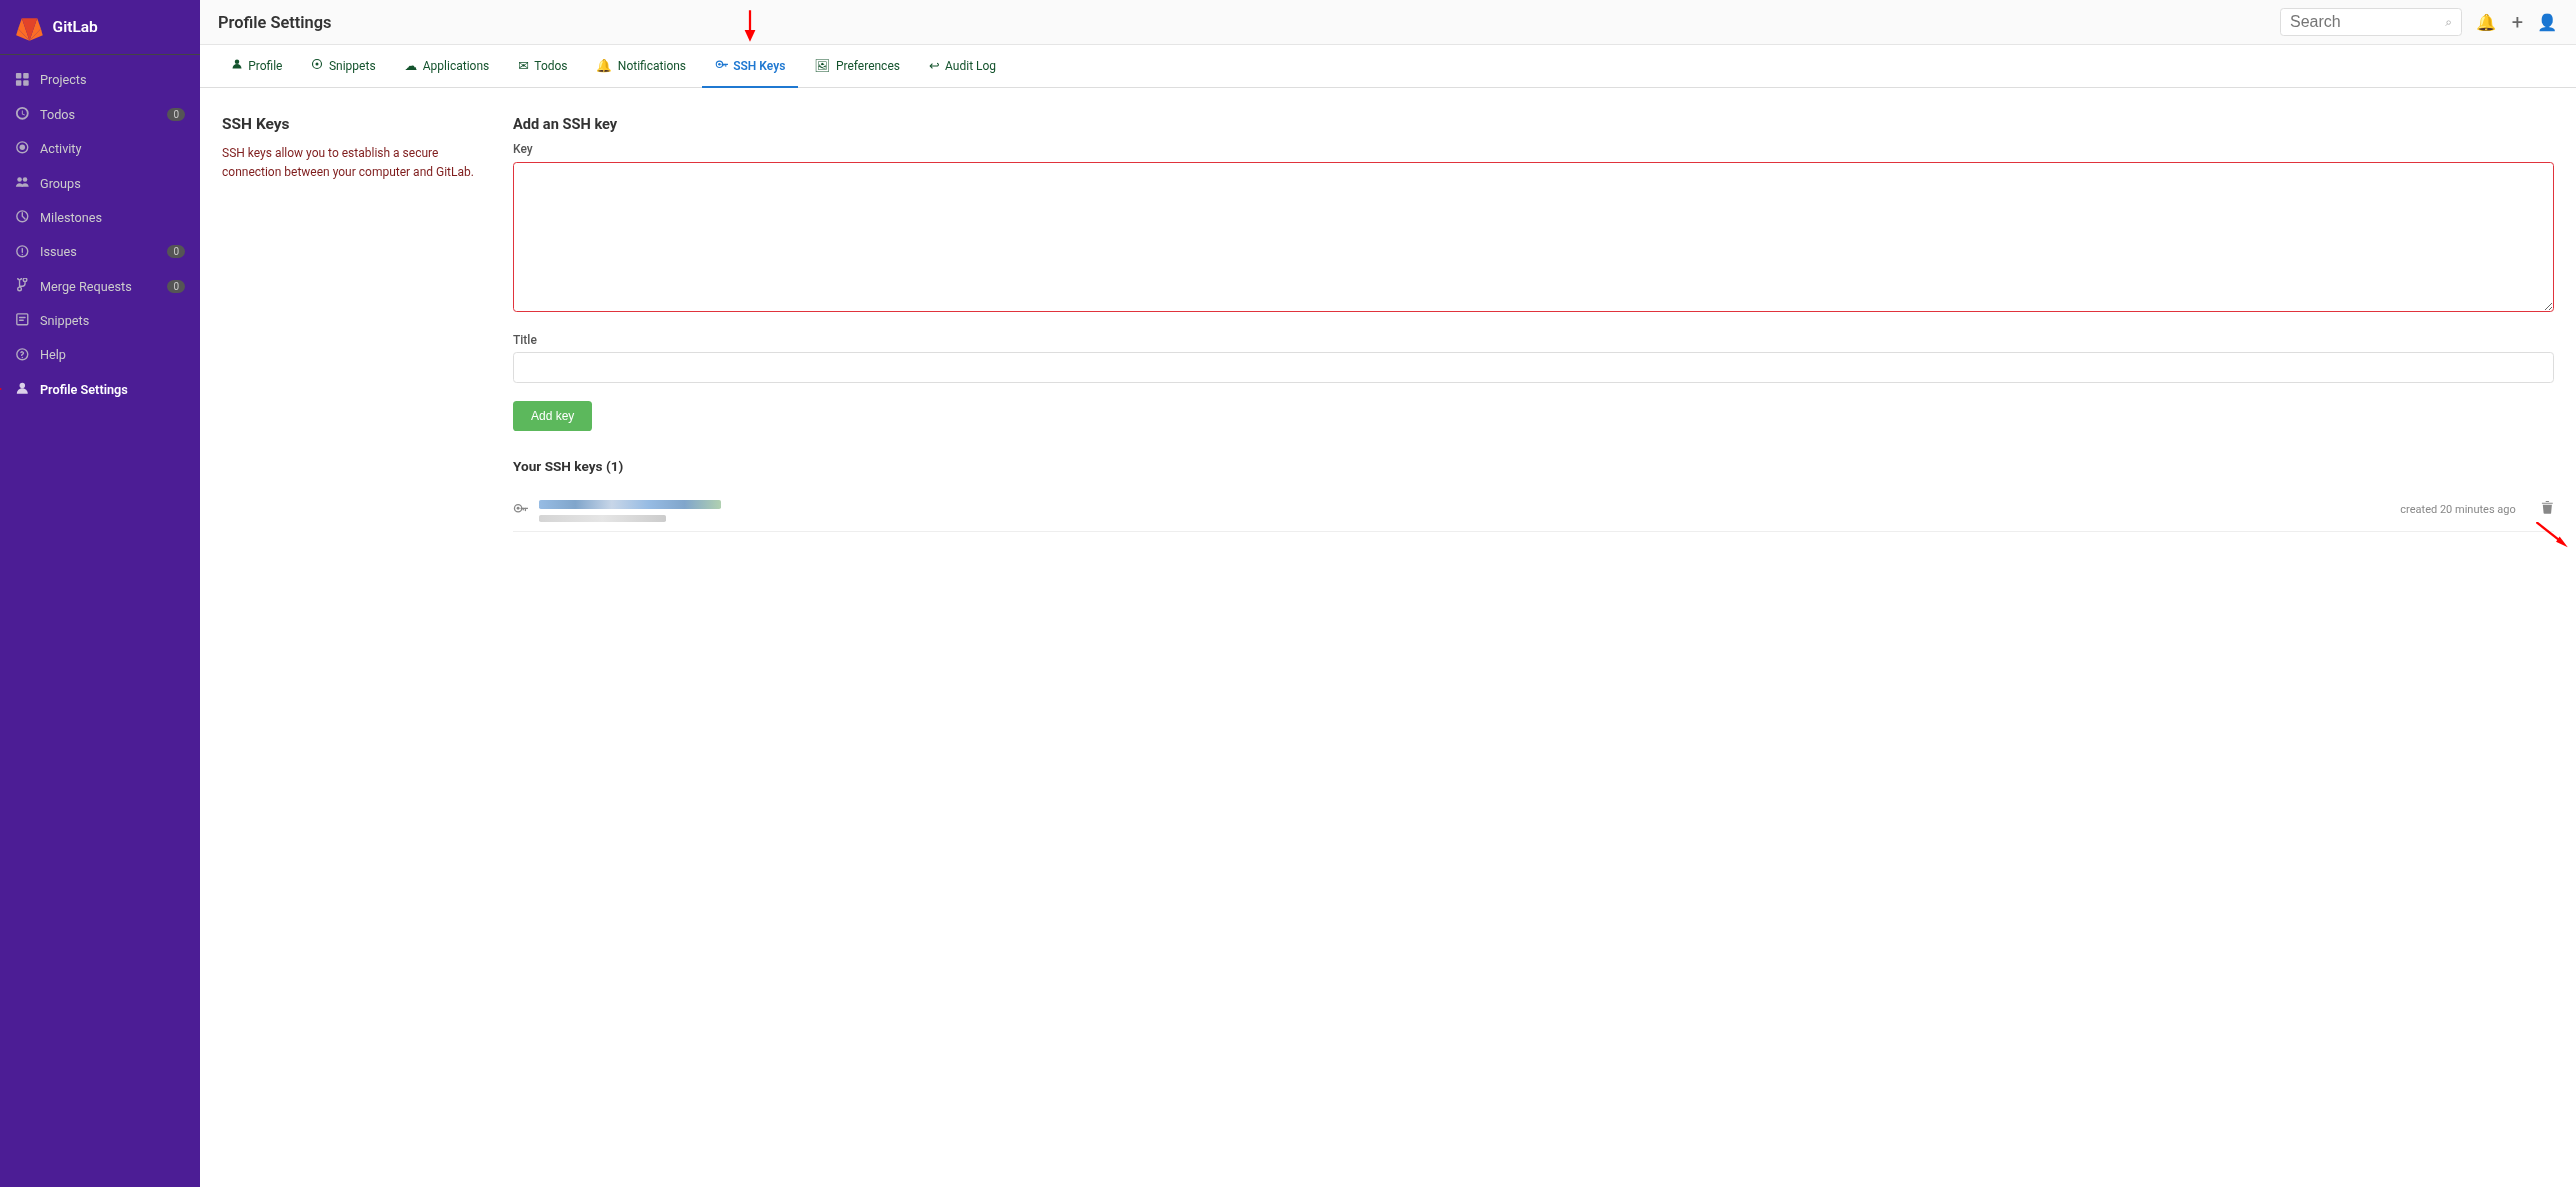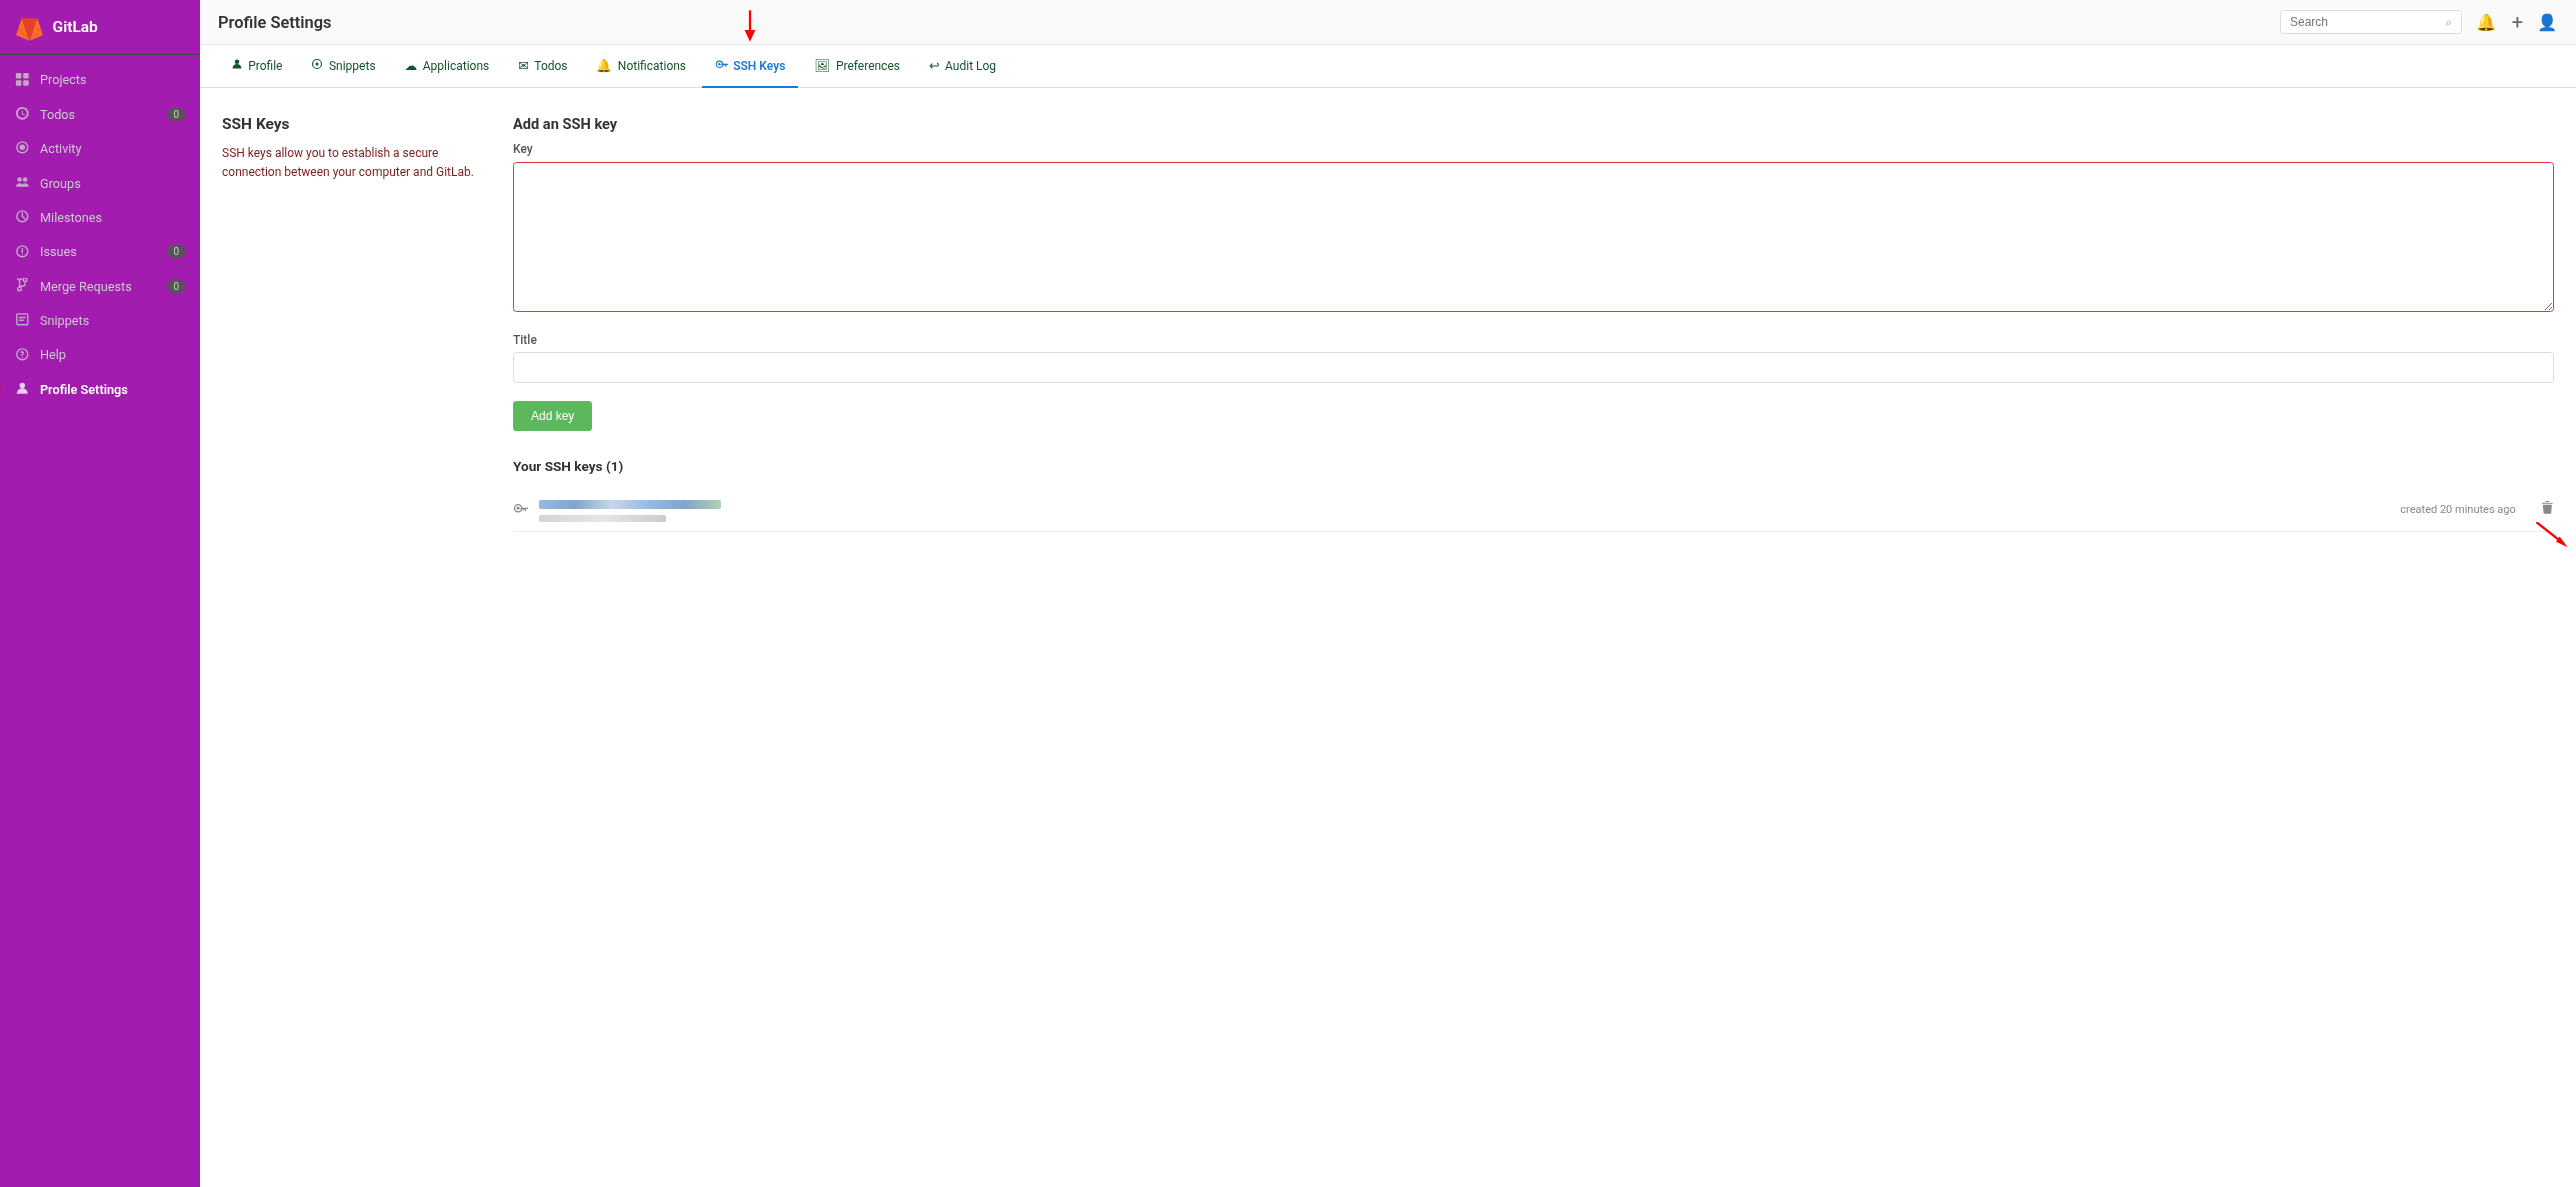--- a/index.html
+++ b/index.html
@@ -2,21 +2,21 @@
 <html style="font-size:14.6px"><head>
   <meta charset="utf-8">
   <style>
     * { box-sizing: border-box; margin: 0; padding: 0; }
     body { font-family: -apple-system, BlinkMacSystemFont, 'Segoe UI', Roboto, sans-serif; display: flex; height: 100vh; background: #fff; font-size: 12.7px; }
 
     
     #sidebar {
       width: 200px;
       min-width: 200px;
-      background: #a21caf;
+      background: #4c1d95;
       color: #ccc;
       display: flex;
       flex-direction: column;
       height: 100%;
     }
     #sidebar-logo {
       display: flex;
       align-items: center;
       padding: 12.7px 14.6px;
       border-bottom: 0.9px solid #444;
@@ -77,21 +77,21 @@
       align-items: center;
       border: 0.9px solid #ddd;
       border-radius: 3.6px;
       padding: 3.6px 9px;
       background: #fff;
       width: 182px;
     }
     #search-box input {
       border: none;
       outline: none;
-      font-size: 12px;
+      font-size: 16px;
       color: #c2410c;
       width: 100%;
       background: transparent;
     }
     .header-icon { font-size: 16.4px; color: #666; cursor: pointer; }
 
     
     #tab-nav {
       display: flex;
       align-items: center;

